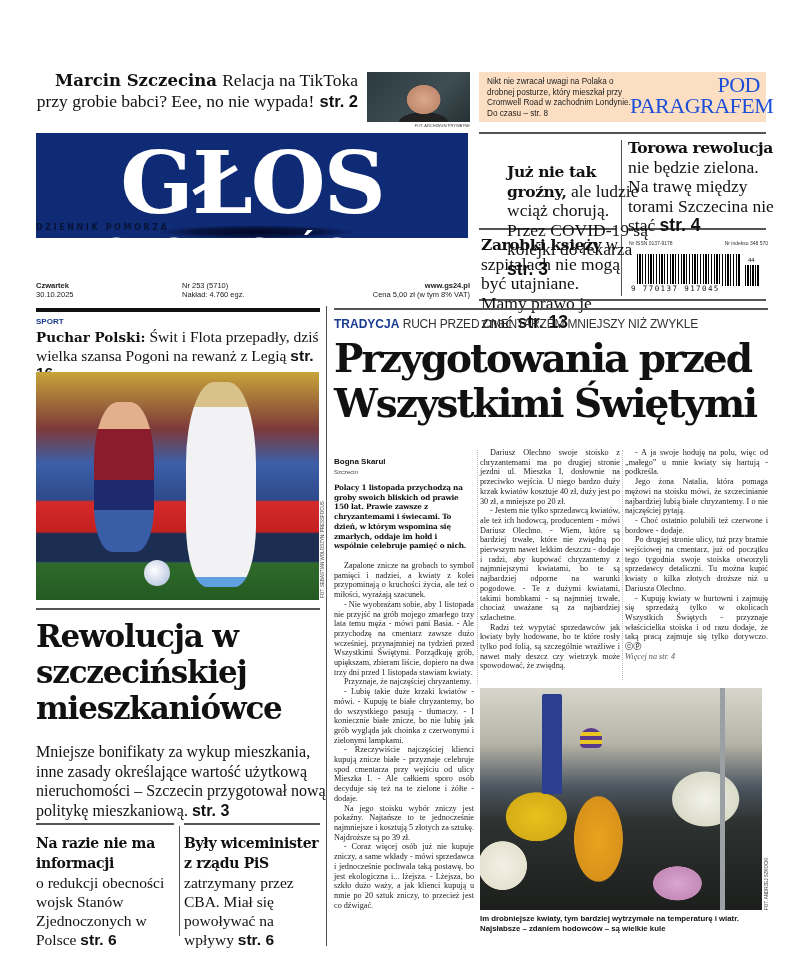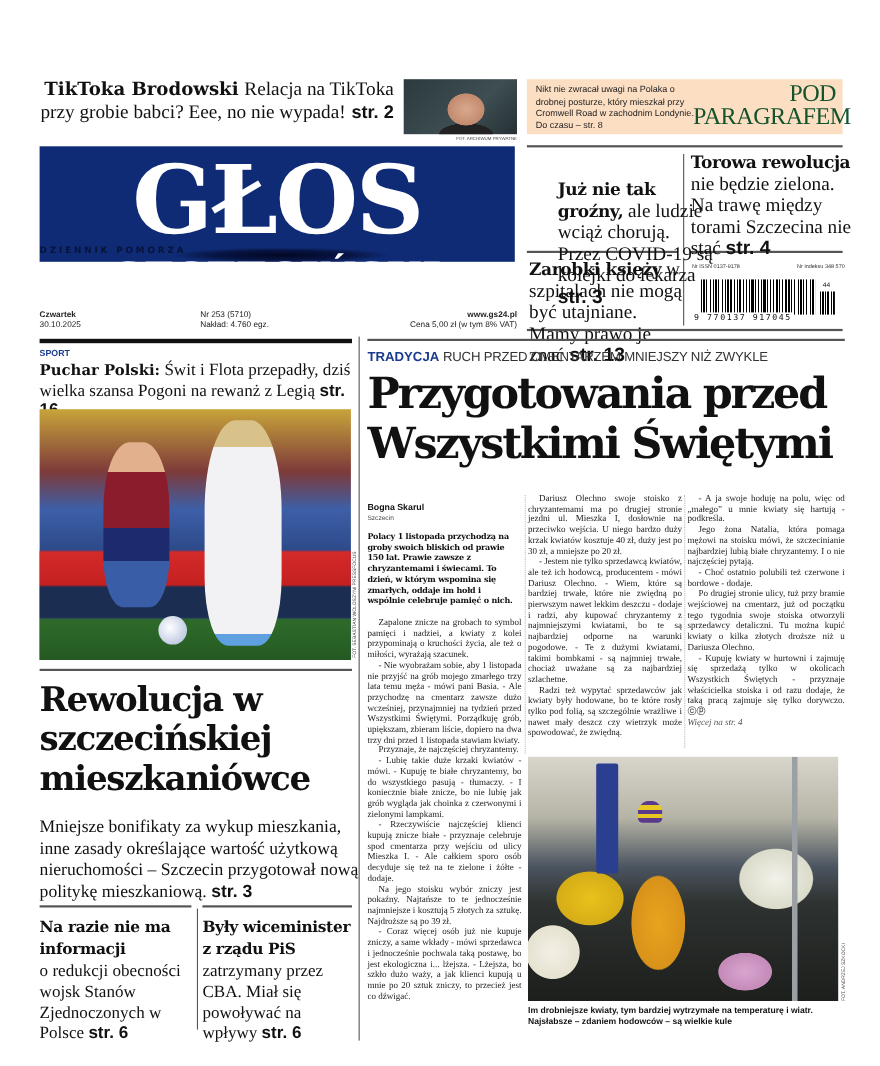--- a/index.html
+++ b/index.html
@@ -14,21 +14,21 @@
   #teaser-top .txt { font-family: "Liberation Serif", serif; font-size: 17.5px; }
   #teaser-photo { left: 367px; top: 72px; width: 103px; height: 50px;
     background: radial-gradient(ellipse 30px 26px at 55% 55%, #d9a98c 0%, #c28a6f 55%, transparent 57%),
                 radial-gradient(ellipse 40px 16px at 55% 100%, #222 60%, transparent 62%),
                 linear-gradient(135deg, #2c3a3f, #3e4e52 60%, #253034); }
   #teaser-photo-credit { left: 380px; top: 123px; width: 90px; font-size: 4px; text-align: right; color: #444; font-family: "Liberation Sans", sans-serif; }
 
   
   #pod-box { left: 479px; top: 72px; width: 287px; height: 50px; background: #fcdfc3; }
   #pod-text { left: 487px; top: 77px; width: 150px; font-size: 8.2px; line-height: 10.5px; font-family: "Liberation Sans", sans-serif; color: #222; }
-  #pod-title { left: 630px; top: 74px; width: 130px; text-align: right; font-family: "Liberation Serif", serif; font-size: 22px; line-height: 21px; letter-spacing: -0.5px; color: #14532d; }
+  #pod-title { left: 630px; top: 74px; width: 130px; text-align: right; font-family: "Liberation Serif", serif; font-size: 22px; line-height: 21px; letter-spacing: -0.5px; color: #1d4ed8; }
 
   
   #masthead { left: 36px; top: 133px; width: 432px; height: 105px; background: #0f2b76; overflow: hidden; }
   #mast-glos { left: 0; top: 0px; width: 432px; text-align: center; color: #fff; font-family: "DejaVu Serif", serif; font-weight: bold; font-size: 86px; line-height: 100px; letter-spacing: -2px; }
   #mast-sub-shadow { left: 120px; top: 92px; width: 200px; height: 14px; background: radial-gradient(ellipse at center, rgba(0,0,20,0.85) 0%, rgba(0,0,20,0.5) 45%, transparent 70%); }
   #mast-sub { left: 0; top: 90px; width: 432px; color: #081338; font-family: "DejaVu Sans", sans-serif; font-weight: bold; font-size: 8px; letter-spacing: 2.6px; }
   #mast-city { left: 0; top: 97px; width: 432px; text-align: center; color: #fff; font-family: "DejaVu Serif", serif; font-weight: bold; font-size: 38px; line-height: 44px; letter-spacing: -0.5px; }
 
   .meta { font-family: "Liberation Sans", sans-serif; font-size: 7.5px; line-height: 9px; color: #222; }
   #meta-day { left: 36px; top: 281px; }
@@ -104,21 +104,21 @@
       radial-gradient(ellipse 55px 45px at 80% 50%, #f2f2ea 0%, #dadbc9 60%, transparent 62%),
       radial-gradient(ellipse 40px 28px at 70% 88%, #d9a6d0 0%, #c48ab8 60%, transparent 62%),
       linear-gradient(180deg, #d8d6cc 0%, #b6b4a6 25%, #4b5560 45%, #2e3230 60%, #1c1f1c 100%); }
   #flower-credit { left: 764px; top: 840px; width: 8px; height: 70px; font-family: "Liberation Sans", sans-serif; font-size: 4.5px; writing-mode: vertical-rl; transform: rotate(180deg); color: #444; }
   #flower-caption { left: 480px; top: 914px; width: 290px; font-family: "Liberation Sans", sans-serif; font-weight: bold; font-size: 7.8px; line-height: 10px; color: #111; }
 </style>
 </head>
 <body>
 
 <div id="teaser-top" class="abs">
-  <span class="name">TikToka Brodowski</span>
+  <span class="name">Marcin Szczecina</span>
   <span class="txt">Relacja na TikToka przy grobie babci? Eee, no nie wypada!</span>
   <span class="str">str. 2</span>
 </div>
 <div id="teaser-photo" class="abs"></div>
 <div id="teaser-photo-credit" class="abs">FOT. ARCHIWUM PRYWATNE</div>
 
 <div id="pod-box" class="abs"></div>
 <div id="pod-text" class="abs">Nikt nie zwracał uwagi na Polaka o drobnej posturze, który mieszkał przy Cromwell Road w zachodnim Londynie. Do czasu – str. 8</div>
 <div id="pod-title" class="abs">
   <div>POD</div>

